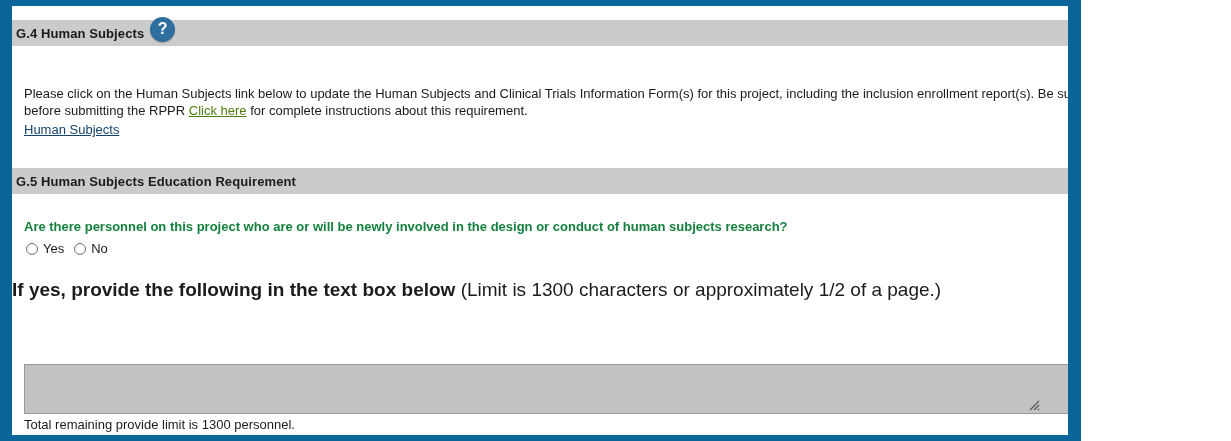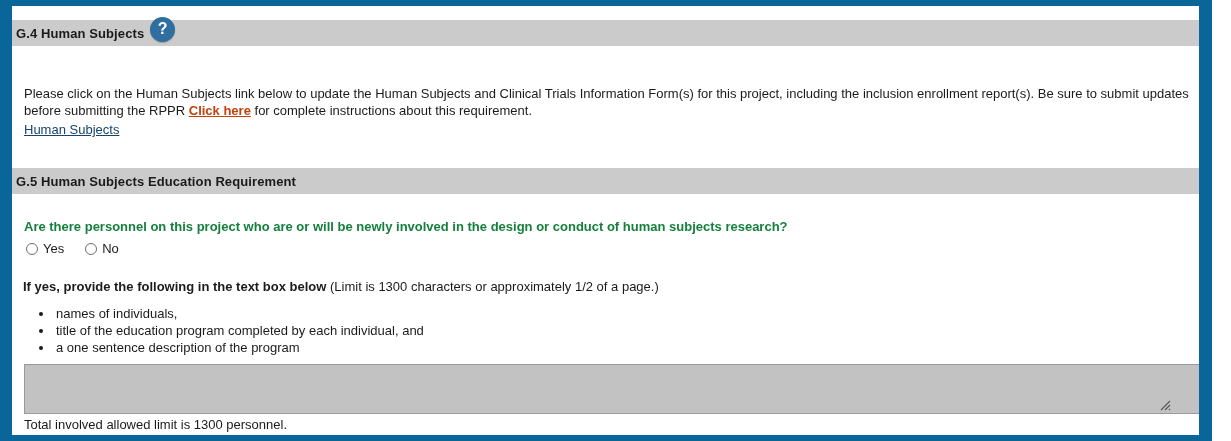--- a/index.html
+++ b/index.html
@@ -7,21 +7,21 @@
     padding: 0;
     background: #ffffff;
   }
   body {
     font-family: "Liberation Sans", sans-serif;
     -webkit-font-smoothing: antialiased;
   }
 
   .page {
     position: relative;
-    width: 1212px;
+    width: 1081px;
     height: 441px;
     box-sizing: border-box;
     background: #ffffff;
     border-top: 6px solid #0a6598;
     border-bottom: 6px solid #0a6598;
     border-left: 12px solid #0a6598;
     border-right: 13px solid #0a6598;
     overflow: hidden;
   }
 
@@ -85,24 +85,23 @@
     left: 12px;
     width: 1194px;
     font-size: 13px;
     color: #1b1b1b;
     line-height: 17px;
   }
   #intro-para { top: 79px; }
 
   a.inline-link,
   a.block-link {
-    color: #c2410c;
+    color: #4d7c0f;
     text-decoration: underline;
     cursor: pointer;
-    font-weight: bold;
   }
 
   #human-subjects-link {
     position: absolute;
     left: 12px;
     top: 116px;
     font-size: 13px;
     color: #16436b;
     text-decoration: underline;
     cursor: pointer;
@@ -119,21 +118,20 @@
   }
 
   .radio-row {
     position: absolute;
     left: 14px;
     top: 235px;
     display: flex;
     align-items: center;
     font-size: 13px;
     color: #1b1b1b;
-    gap: 11px;
   }
   .radio-opt {
     display: flex;
     align-items: center;
     margin-right: 10px;
     cursor: pointer;
   }
   .radio-mark {
     width: 12px;
     height: 12px;
@@ -142,23 +140,23 @@
     background: #ffffff;
     box-sizing: border-box;
     margin-right: 5px;
     cursor: pointer;
   }
   .radio-label { cursor: pointer; }
 
   
   #ifyes-line {
     position: absolute;
-    left: 11px;
+    left: 0;
     top: 273px;
-    font-size: 13px;
+    font-size: 19px;
     color: #1b1b1b;
   }
   #ifyes-line .bold { font-weight: bold; }
 
   
   #bullet-list {
     position: absolute;
     left: 12px;
     top: 299px;
     margin: 0;
@@ -241,31 +239,26 @@
       <label class="radio-opt">
         <span class="radio-mark"></span>
         <span class="radio-label">No</span>
       </label>
     </div>
 
     <div id="ifyes-line">
       <span class="bold">If yes, provide the following in the text box below</span><span> (Limit is 1300 characters or approximately 1/2 of a page.)</span>
     </div>
 
-    <ul id="bullet-list">
-      <li>names of individuals,</li>
-      <li>title of the education program completed by each individual, and</li>
-      <li>a one sentence description of the program</li>
-    </ul>
 
     <textarea id="education-textarea" placeholder="" style=""></textarea>
     <svg class="resize-grip" viewBox="0 0 11 11">
       <line x1="10" y1="1" x2="1" y2="10" stroke="#5b5b5b" stroke-width="1.2"></line>
       <line x1="10" y1="5" x2="5" y2="10" stroke="#5b5b5b" stroke-width="1.2"></line>
       <line x1="10" y1="9" x2="9" y2="10" stroke="#5b5b5b" stroke-width="1.2"></line>
     </svg>
 
     <div id="limit-footer">
-      <span>Total involved allowed limit is </span><span class="bold">1300</span><span> personnel.</span>
+      <span>Total remaining provide limit is </span><span class="bold">1300</span><span> personnel.</span>
     </div>
 
   </div>
 </div>
 
 </body></html>

